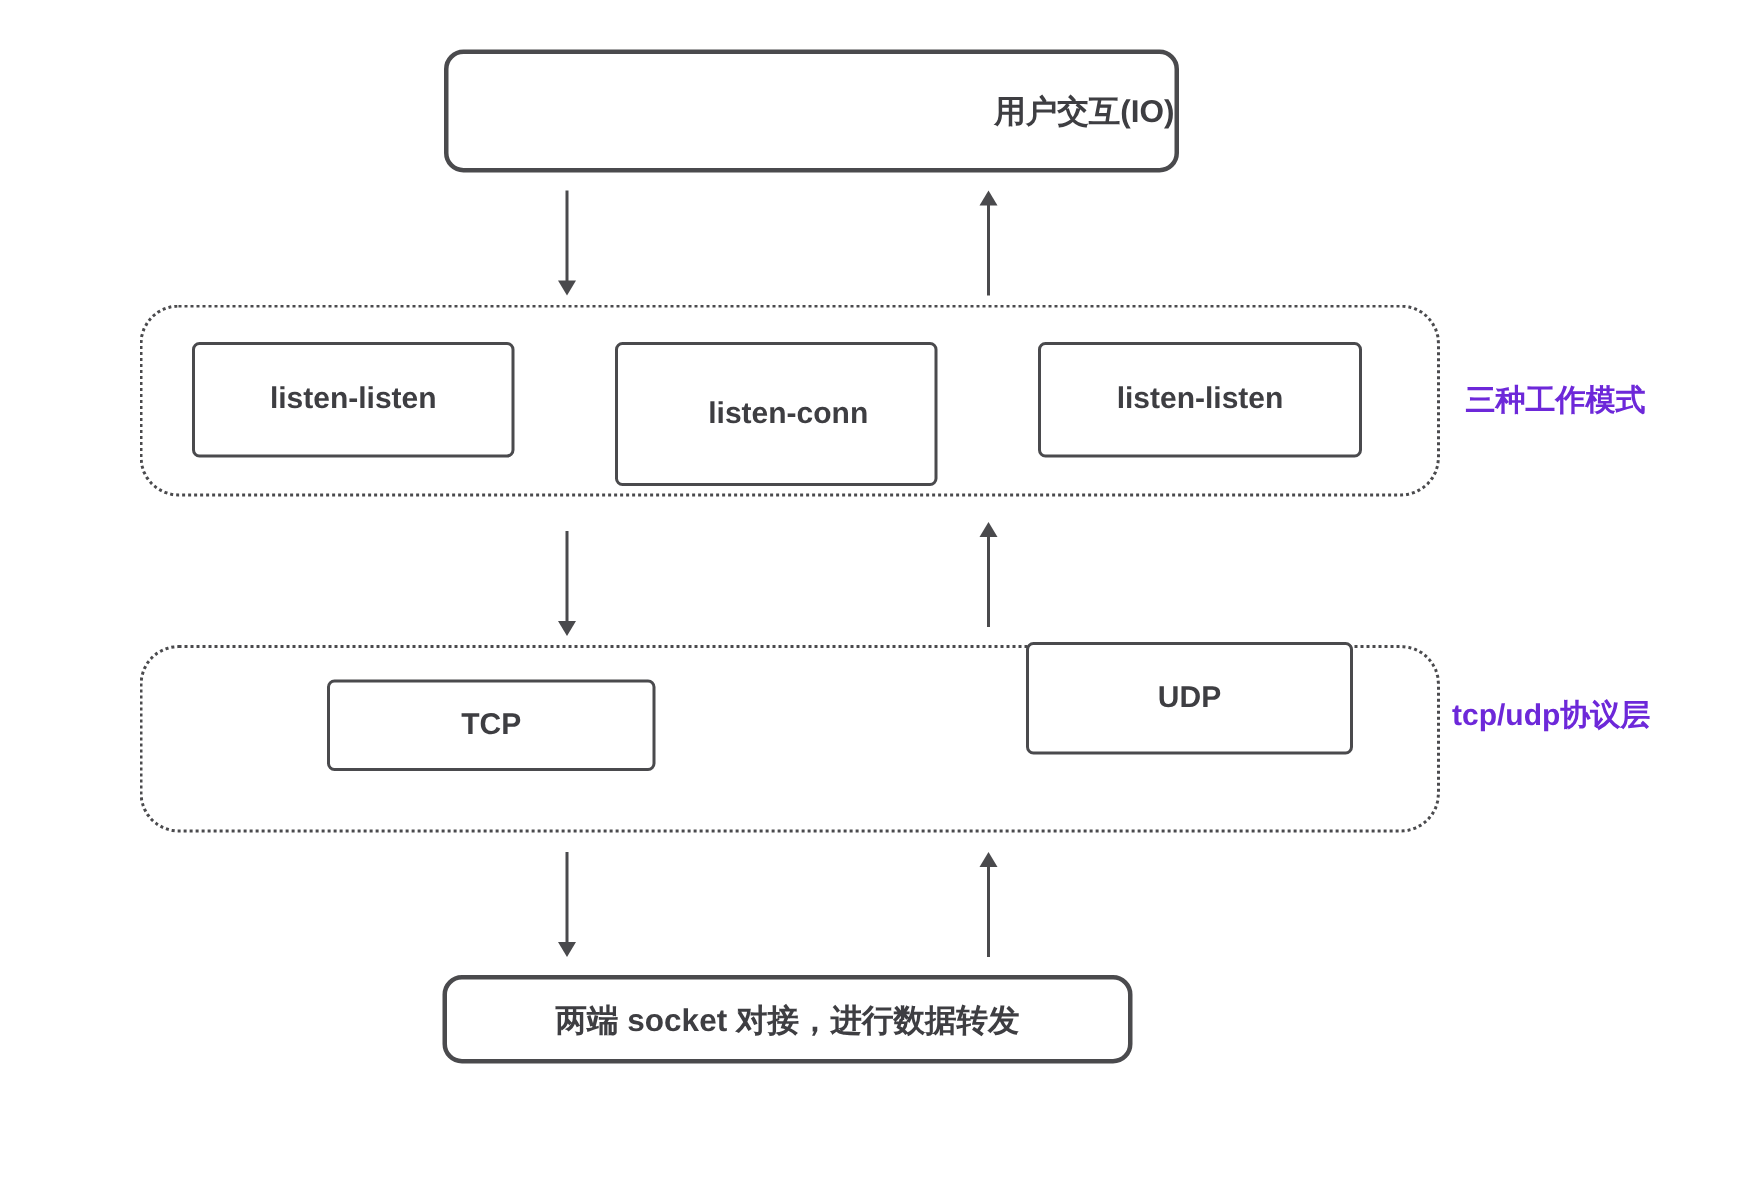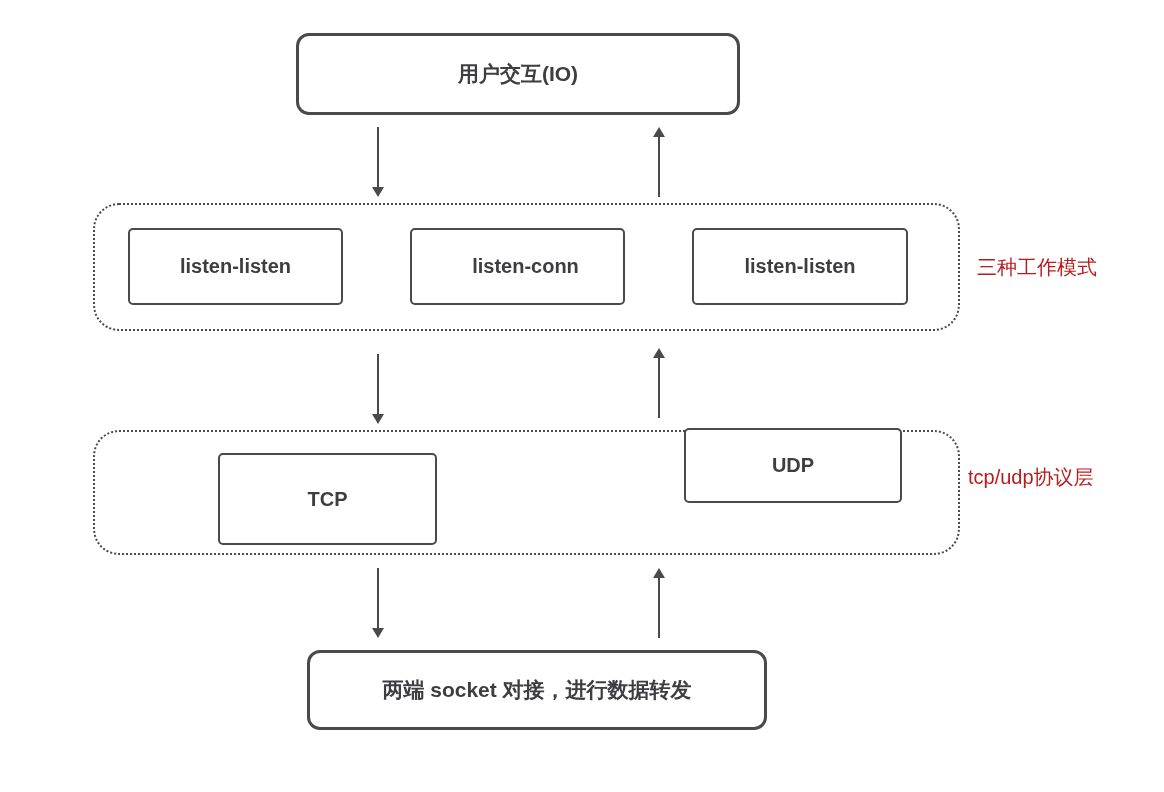--- a/index.html
+++ b/index.html
@@ -39,23 +39,23 @@
   .group {
     position: absolute;
     box-sizing: border-box;
     border: 2.5px dotted #4a4a4d;
     border-radius: 26px;
     background: transparent;
   }
   
   .side-label {
     position: absolute;
-    color: #b91c1c;
+    color: #6d28d9;
     font-size: 20px;
-    font-weight: normal;
+    font-weight: bold;
     white-space: nowrap;
     line-height: 1;
   }
   
   .arrow {
     position: absolute;
     width: 14px;
   }
   .arrow .shaft {
     position: absolute;
@@ -72,43 +72,43 @@
     transform: translateX(-50%);
     width: 0;
     height: 0;
     border-left: 6px solid transparent;
     border-right: 6px solid transparent;
   }
   .arrow.down .head { bottom: 0; border-top: 10px solid #4a4a4d; }
   .arrow.up   .head { top: 0;    border-bottom: 10px solid #4a4a4d; }
 
   
-  #top-box        { left: 296px; top: 33px;  width: 444px; height: 82px; }
+  #top-box        { left: 296px; top: 33px;  width: 490px; height: 82px; justify-content: flex-end; }
 
   #arrow-d1 { left: 371px; top: 127px; height: 70px; }
   #arrow-u1 { left: 652px; top: 127px; height: 70px; }
 
   #modes-group    { left: 93px;  top: 203px; width: 867px; height: 128px; }
   #mode-box-1     { left: 128px; top: 228px; width: 215px; height: 77px; }
-  #mode-box-2     { left: 410px; top: 228px; width: 215px; height: 77px; padding-left: 16px; }
+  #mode-box-2     { left: 410px; top: 228px; width: 215px; height: 96px; padding-left: 16px; }
   #mode-box-3     { left: 692px; top: 228px; width: 216px; height: 77px; }
   #modes-label    { left: 977px; top: 257px; }
 
   #arrow-d2 { left: 371px; top: 354px; height: 70px; }
   #arrow-u2 { left: 652px; top: 348px; height: 70px; }
 
   #protocol-group { left: 93px;  top: 430px; width: 867px; height: 125px; }
-  #tcp-box        { left: 218px; top: 453px; width: 219px; height: 92px; }
+  #tcp-box        { left: 218px; top: 453px; width: 219px; height: 61px; }
   #udp-box        { left: 648px; top: 428px; width: 218px; height: 75px; margin-left: 36px; }
   #protocol-label { left: 968px; top: 467px; }
 
   #arrow-d3 { left: 371px; top: 568px; height: 70px; }
   #arrow-u3 { left: 652px; top: 568px; height: 70px; }
 
-  #bottom-box     { left: 295px; top: 650px; width: 460px; height: 80px; margin-left: 12px; }
+  #bottom-box     { left: 295px; top: 650px; width: 460px; height: 59px; }
 </style>
 </head>
 <body>
 
 <div class="canvas">
 
   <div class="node" id="top-box">
     <span>用户交互(IO)</span>
   </div>
 

